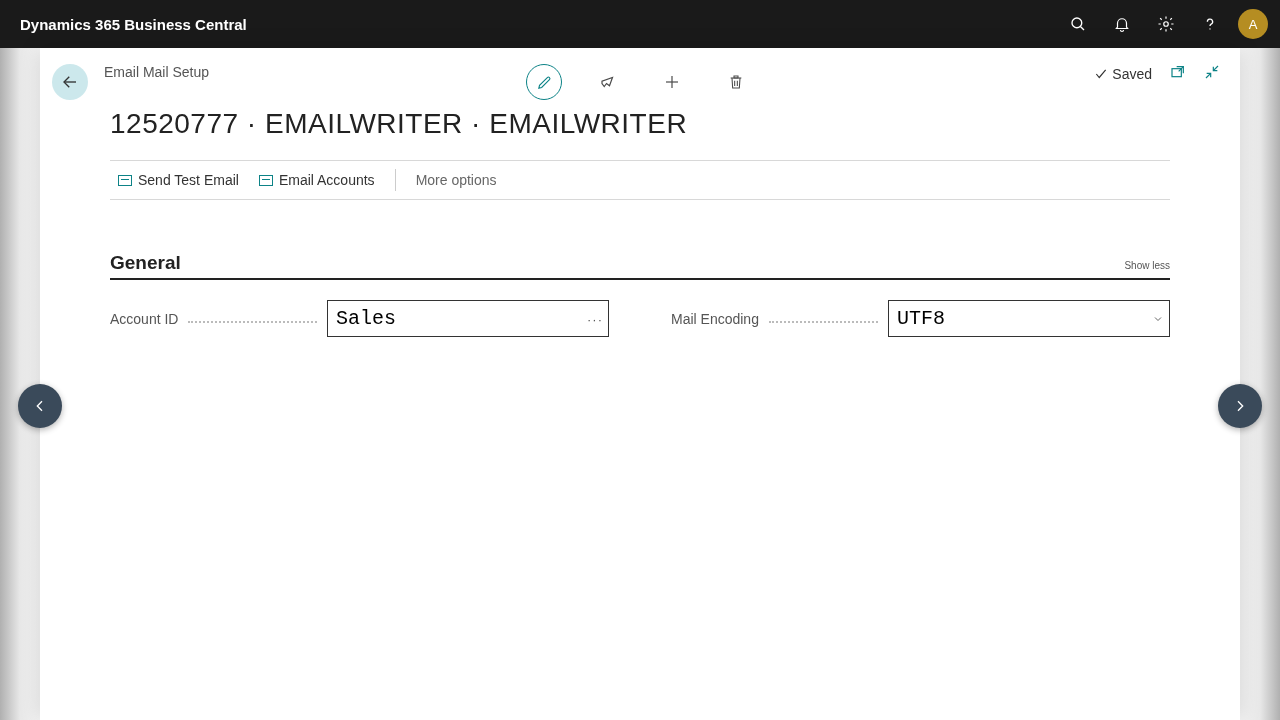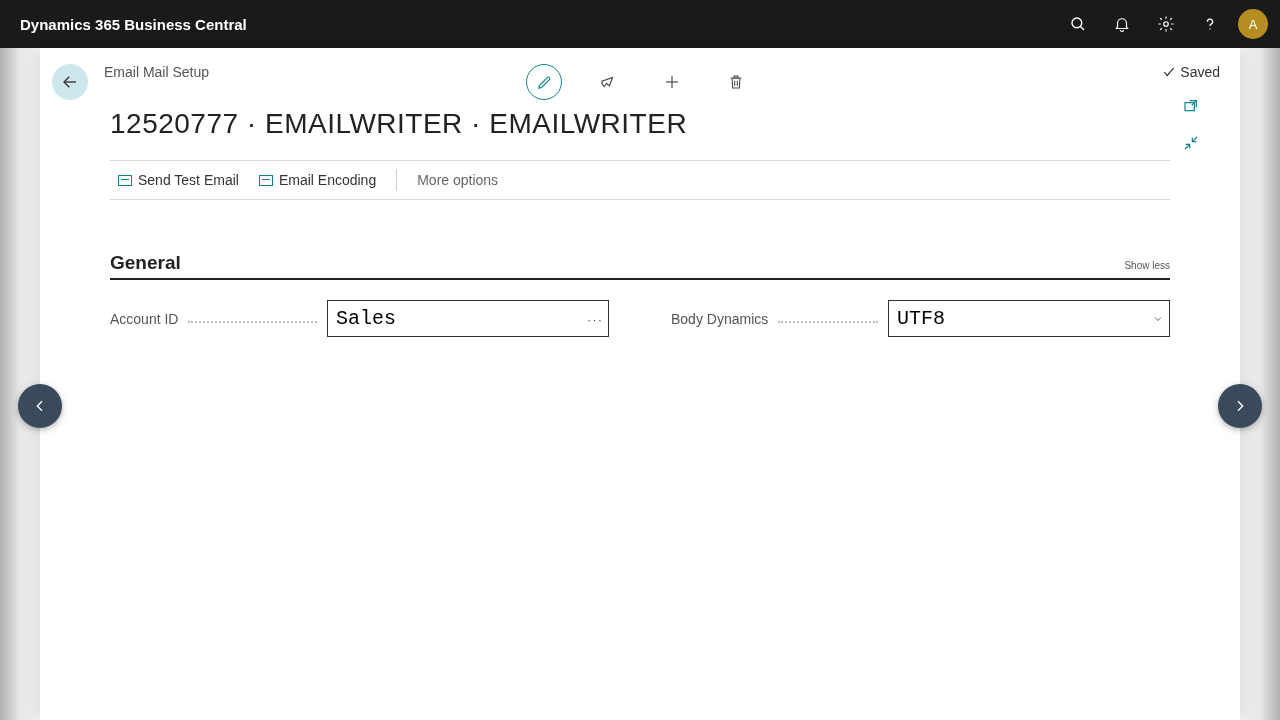--- a/index.html
+++ b/index.html
@@ -76,21 +76,20 @@
   .action-btn.primary {
     border: 1px solid #0d8387;
     border-radius: 50%;
     color: #0d8387;
   }
   .right-actions {
     margin-left: auto;
     display: flex; align-items: center; gap: 18px;
     color: #333;
     font-size: 14px;
-    flex-direction: column;
   }
   .saved { display: flex; align-items: center; gap: 4px;}
   .teal-icon { color: #0d8387; cursor: pointer;}
 
   
   .page-title {
     padding: 12px 70px 8px 70px;
     font-size: 28px;
     font-weight: 300;
     color: #222;
@@ -291,21 +290,21 @@
 
     <div class="page-title">12520777 · EMAILWRITER · EMAILWRITER</div>
 
     <div class="action-bar">
       <div class="action-link">
         <span class="mini-icon"></span>
         <span>Send Test Email</span>
       </div>
       <div class="action-link">
         <span class="mini-icon"></span>
-        <span>Email Encoding</span>
+        <span>Email Accounts</span>
       </div>
       <div class="divider"></div>
       <div class="more-options">More options</div>
     </div>
 
     <div class="section">
       <div class="section-head">
         <div class="section-title">General</div>
         <div class="show-less">Show less</div>
       </div>
@@ -313,21 +312,21 @@
       <div class="fields">
         <div class="field">
           <span class="field-label">Account ID</span>
           <span class="dots"></span>
           <div class="field-input-wrap">
             <input class="field-input" value="Sales" style="">
             <span class="input-affordance">···</span>
           </div>
         </div>
         <div class="field">
-          <span class="field-label">Body Dynamics</span>
+          <span class="field-label">Mail Encoding</span>
           <span class="dots"></span>
           <div class="field-input-wrap">
             <input class="field-input" value="UTF8" style="">
             <span class="input-affordance chev">
               <svg width="12" height="12" viewBox="0 0 24 24" fill="none" stroke="#555" stroke-width="1.8">
                   <polyline points="6 9 12 15 18 9"></polyline>
                 </svg>
             </span>
           </div>
         </div>

